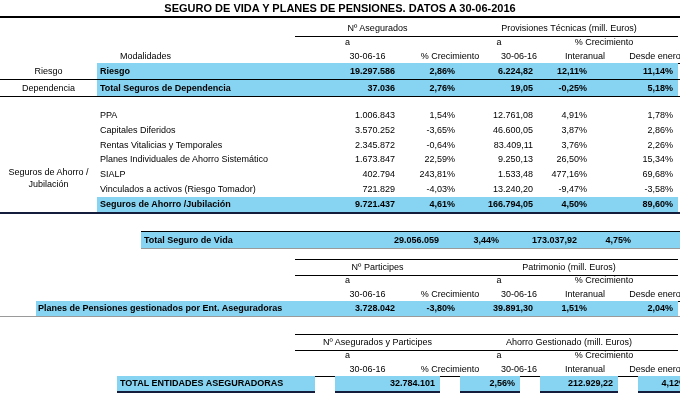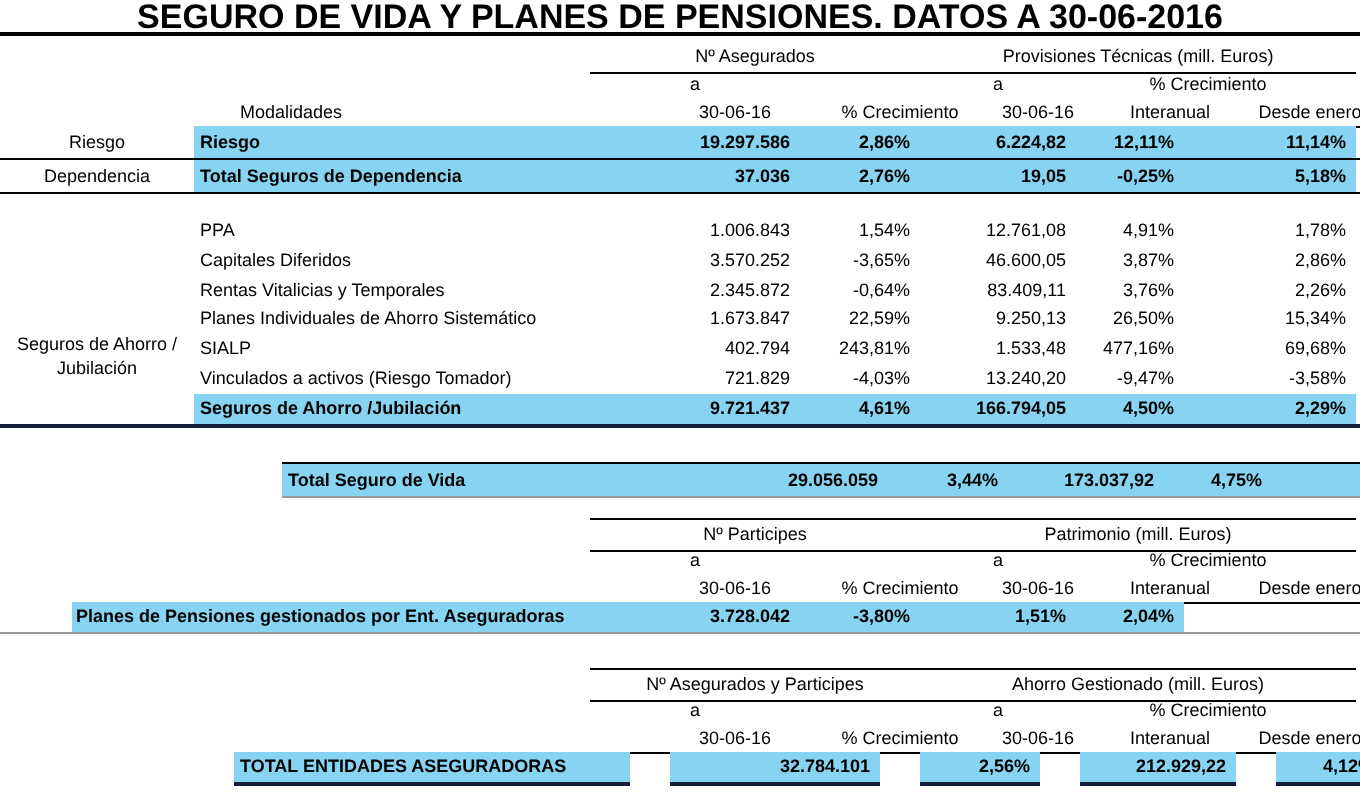--- a/index.html
+++ b/index.html
@@ -2,21 +2,21 @@
 <html style="--hl: #87D3F2;"><head>
 <meta charset="utf-8">
 <style>
   html,body{margin:0;padding:0;background:#ffffff;}
   .page{
     position:relative;width:680px;height:403px;background:#fff;
     font-family:"Liberation Sans","DejaVu Sans",sans-serif;
     font-size:9px;color:#000;overflow:hidden;
   }
   .title{
-    text-align:center;font-weight:bold;font-size:17px;
+    text-align:center;font-weight:bold;font-size:11px;
     height:15px;line-height:15px;padding-top:1px;
     border-bottom:2px solid #000;
   }
   
   .hA{display:grid;grid-template-columns:295px 165px 218px;height:15px;line-height:15px;}
   .hA .group{text-align:center;border-bottom:1px solid #000;}
   .s2 .hA .group,.s3 .hA .group{border-top:1px solid #000;}
   .hB{display:grid;grid-template-columns:295px 105px 60px 78px 132px;height:13px;line-height:13px;}
   .hB .ch{text-align:center;}
   .hC{display:grid;grid-template-columns:97px 198px 105px 60px 78px 54px 86px;height:14px;line-height:14px;margin-left:20px;}
@@ -160,21 +160,21 @@
             <div class="cell v">-9,47%</div>
             <div class="cell v">-3,58%</div>
           </div>
           <div class="trow r-ahorro-total hl">
             <div class="cell side"></div>
             <div class="cell label">Seguros de Ahorro /Jubilación</div>
             <div class="cell v">9.721.437</div>
             <div class="cell v">4,61%</div>
             <div class="cell v">166.794,05</div>
             <div class="cell v">4,50%</div>
-            <div class="cell v">2,29%</div>
+            <div class="cell v">89,60%</div>
           </div>
         </div>
     </div>
 
     <div id="totalvida-row">
         <div class="trow r-totalvida hl">
           <div class="cell side"></div>
           <div class="cell label">Total Seguro de Vida</div>
           <div class="cell v">29.056.059</div>
           <div class="cell v">3,44%</div>
@@ -205,20 +205,21 @@
       <div class="ch bline">% Crecimiento</div>
       <div class="ch bline">30-06-16</div>
       <div class="ch bline">Interanual</div>
       <div class="ch bline">Desde enero</div>
     </div>
     <div id="pension-rows">
         <div class="trow r-pension hl">
           <div class="cell label wide">Planes de Pensiones gestionados por Ent. Aseguradoras</div>
           <div class="cell v">3.728.042</div>
           <div class="cell v">-3,80%</div>
+          <div class="cell v">39.891,30</div>
           <div class="cell v">1,51%</div>
           <div class="cell v">2,04%</div>
         </div>
       </div>
   </div>
 
   <div class="s3">
     <div class="hA">
       <div class="cell"></div>
       <div class="group">Nº Asegurados y Participes</div>

